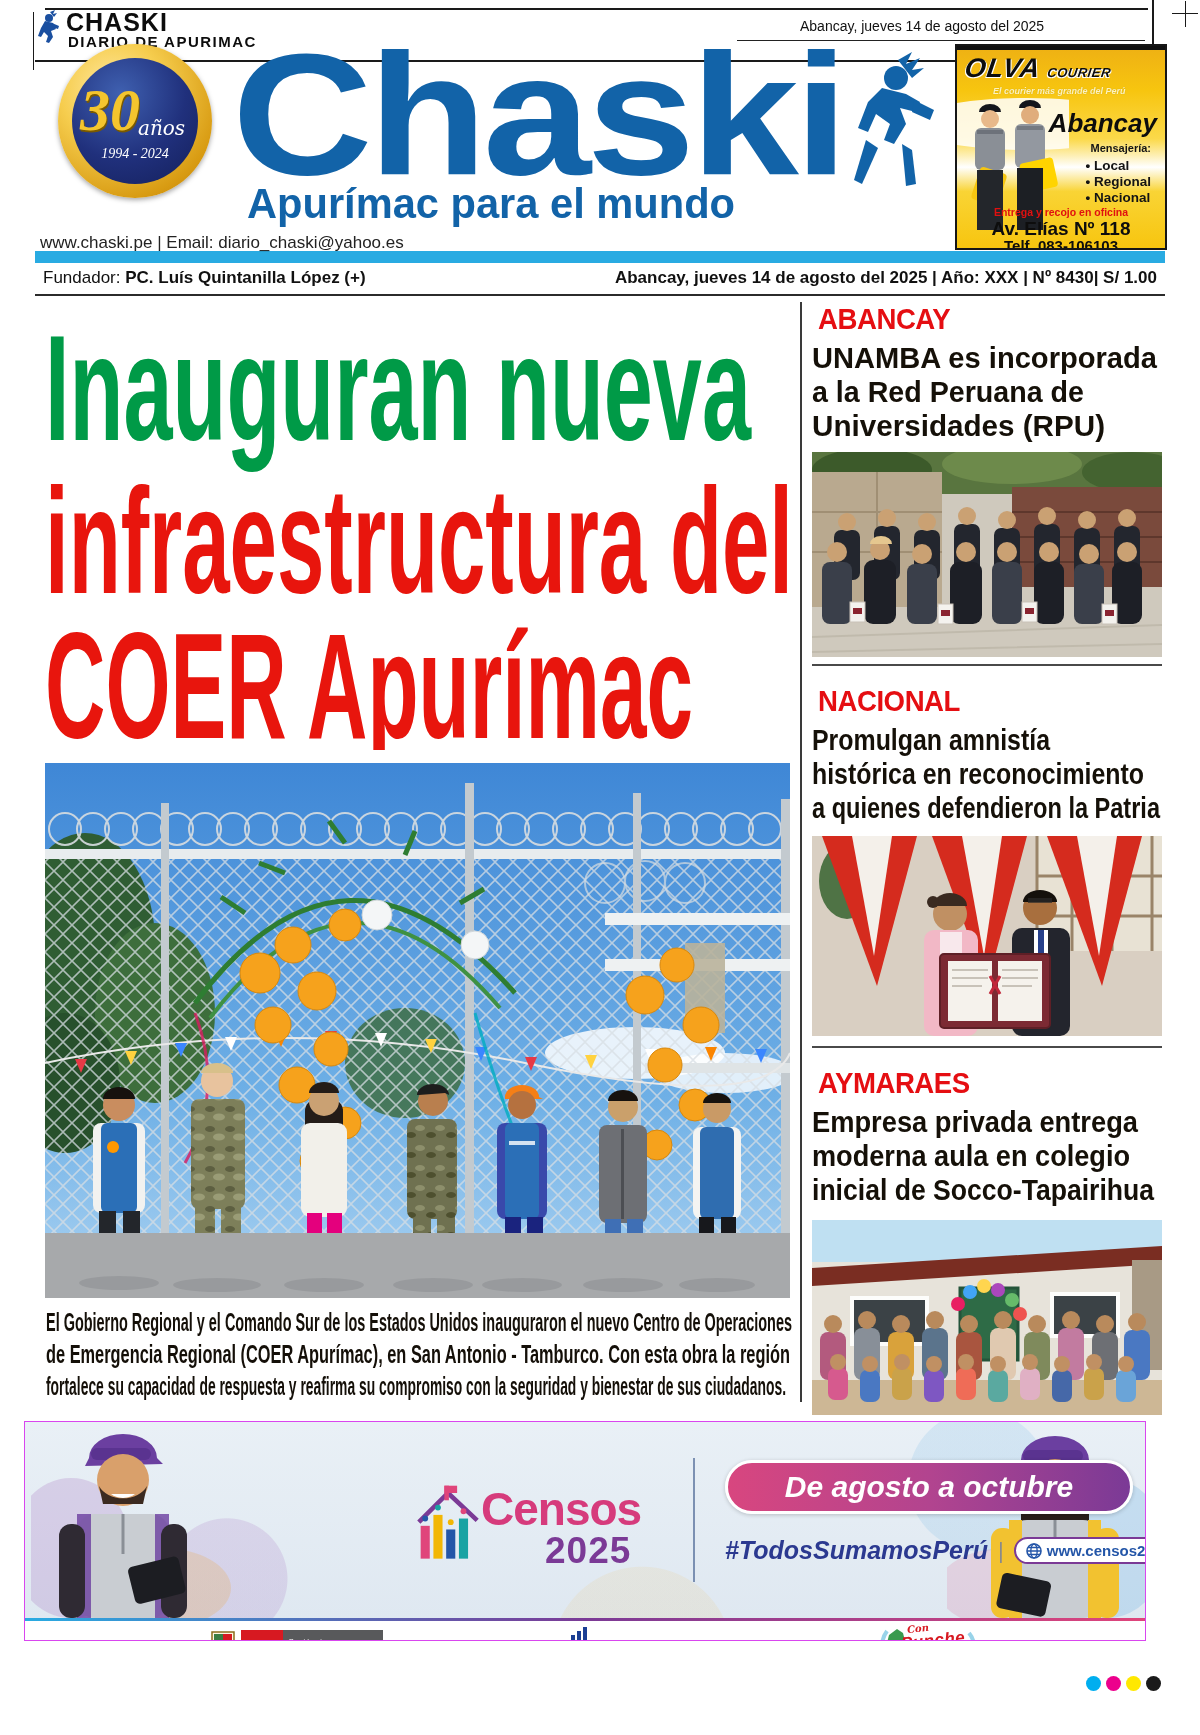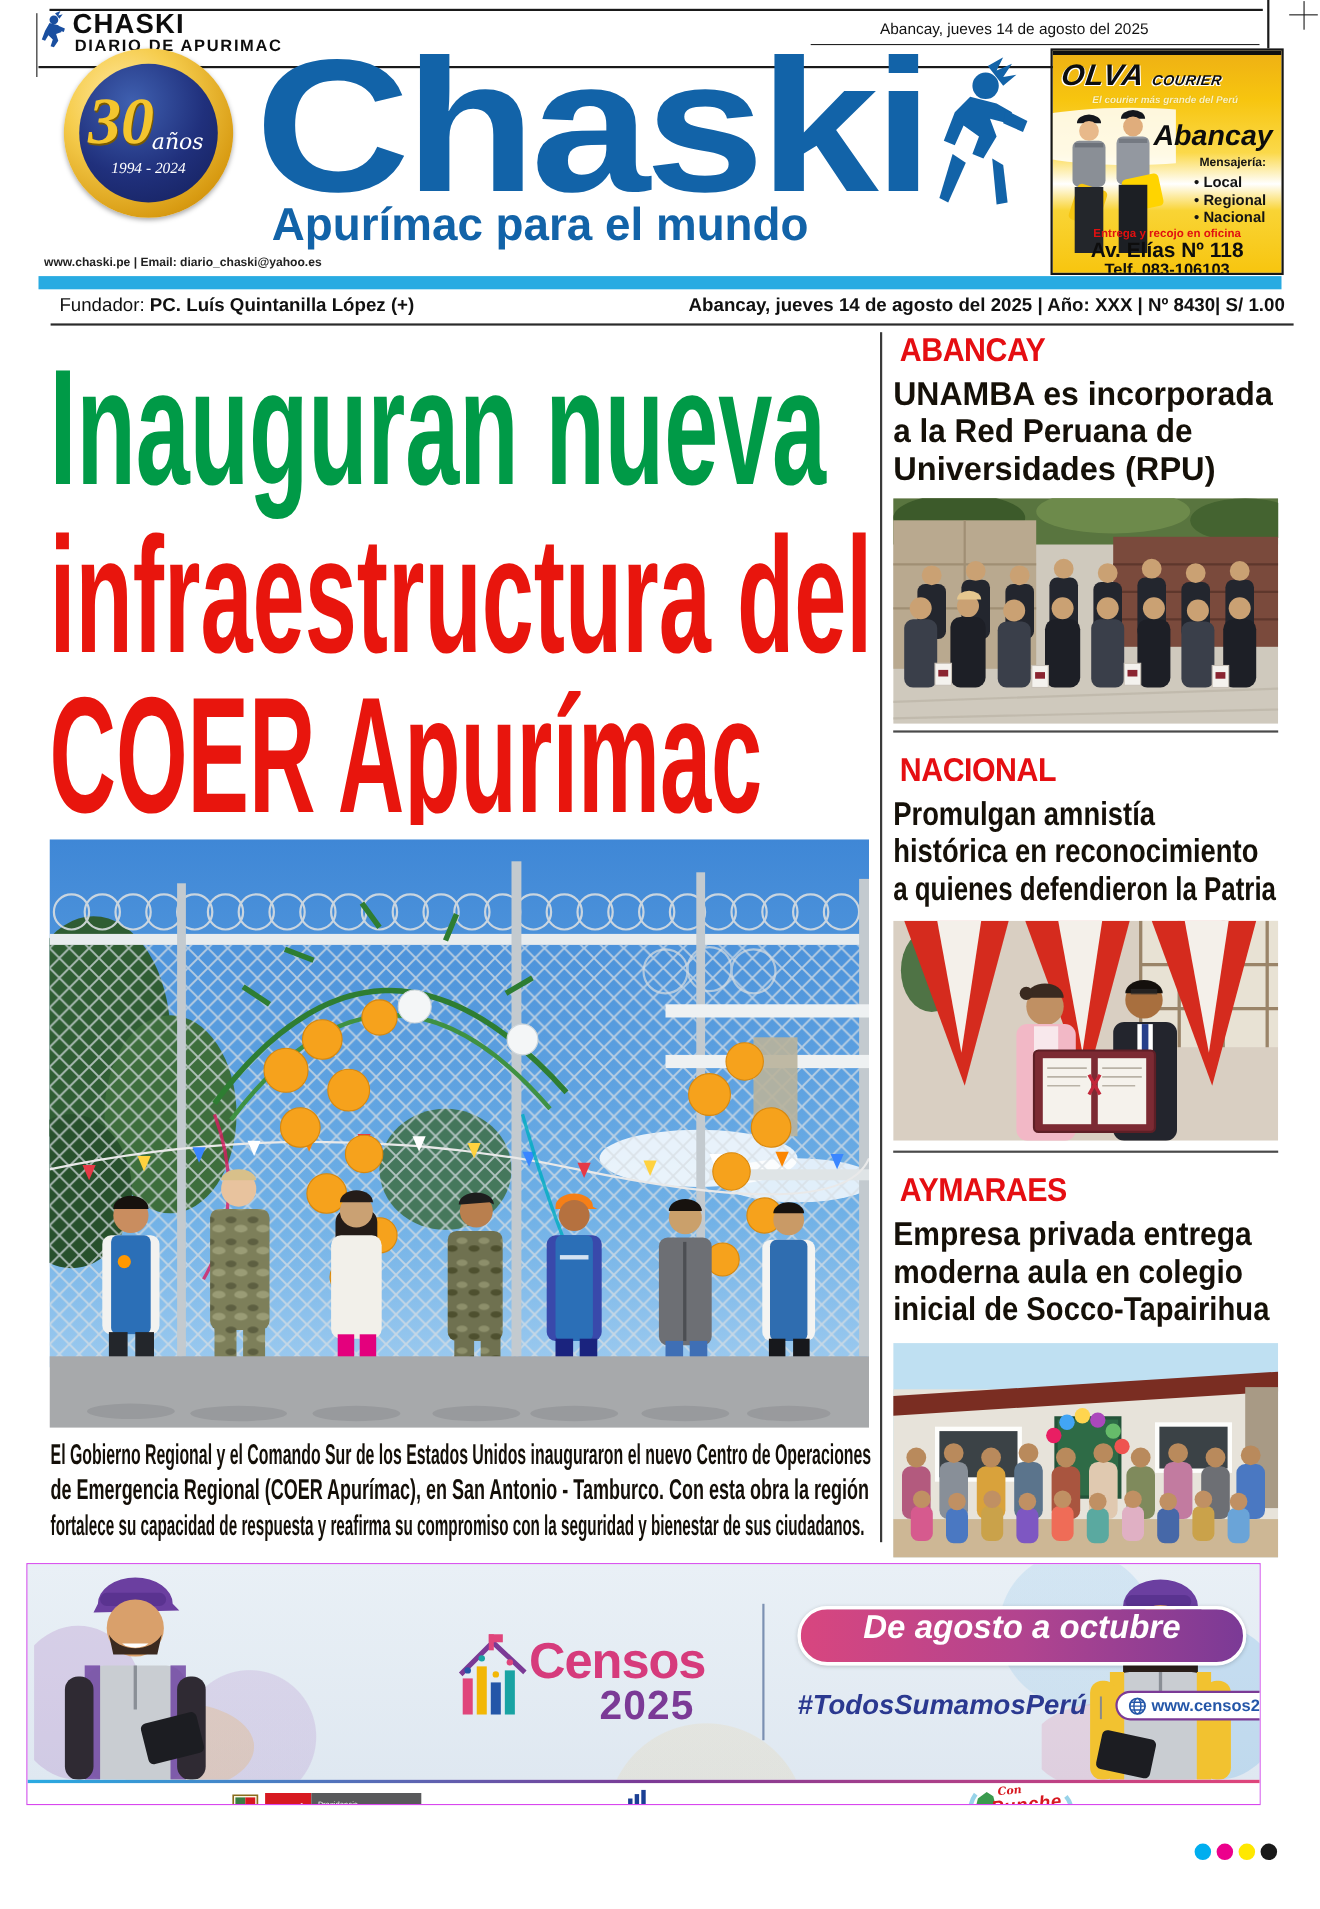--- a/index.html
+++ b/index.html
@@ -25,21 +25,21 @@
              z-index:6; box-shadow:0 2px 5px rgba(0,0,0,.35); }
   .badge30-inner { position:absolute; left:14px; top:14px; width:126px; height:126px; border-radius:50%;
              background:radial-gradient(circle at 38% 28%, #3f60b0 0%, #20307c 55%, #141f5a 100%);
              color:#fff; text-align:center; }
   .badge30-num { position:absolute; left:8px; top:18px; font-size:60px; font-weight:800; font-style:italic;
              color:#f4c52e; font-family:"Liberation Serif", serif; text-shadow:1px 2px 0 #7a5a00; }
   .badge30-word { position:absolute; left:66px; top:58px; font-size:20px; font-style:italic; color:#fff;
              font-family:"DejaVu Serif", serif; }
   .badge30-years { position:absolute; left:0; right:0; top:88px; font-size:14px; font-style:italic; color:#fff;
              font-family:"Liberation Serif", serif; }
-  .mast-contact { position:absolute; left:40px; top:233px; font-size:11px; color:#222; z-index:6;font-weight:bold; }
+  .mast-contact { position:absolute; left:40px; top:233px; font-size:17px; color:#222; z-index:6; }
 
   
   .olva { position:absolute; left:955px; top:44px; width:212px; height:206px; border:2px solid #161616; z-index:7;
           background:linear-gradient(180deg,#eeb014 0%, #f7c50f 22%, #fbd94a 46%, #fff 60%, #f9d435 72%, #f7c50f 100%); overflow:hidden; }
   .olva-topstrip { position:absolute; left:0; top:0; width:100%; height:4px; background:#101010; }
   .olva-logo { position:absolute; left:8px; top:7px; font-size:27px; font-weight:800; font-style:italic; color:#0d0d0d;
                transform:skewX(-8deg); text-shadow:1px 1px 0 #fff, -1px 1px 0 #fff; letter-spacing:1px; }
   .olva-logo-suffix { font-size:13px; letter-spacing:.5px; }
   .olva-slogan { position:absolute; left:36px; top:40px; font-size:9px; font-style:italic; font-weight:700; color:#fdf3be;
                  text-shadow:0 0 1px #c79a00; }
@@ -47,21 +47,21 @@
   .olva-mensajeria { position:absolute; right:14px; top:96px; font-size:11px; font-weight:800; color:#141414; }
   .olva-list { position:absolute; right:14px; top:112px; font-size:13.5px; font-weight:800; color:#141414; line-height:16px; text-align:left; list-style:none; }
   .olva-note { position:absolute; left:0; right:0; top:160px; text-align:center; font-size:10.5px; font-weight:800; color:#e01010; }
   .olva-addr { position:absolute; left:0; right:0; top:172px; text-align:center; font-size:19px; font-weight:800; color:#0d0d0d; }
   .olva-phone { position:absolute; left:0; right:0; top:191px; text-align:center; font-size:15px; font-weight:800; color:#0d0d0d; }
 
   .blue-bar { position:absolute; left:35px; top:251px; width:1130px; height:12px; background:#29abe2; }
 
   
   .infobar { position:absolute; left:35px; top:266px; width:1130px; height:30px; border-bottom:2.5px solid #2b2b2b;
-             display:flex; align-items:center; justify-content:space-between; font-size:17px; padding:0 8px 4px 8px;margin-left:11px; }
+             display:flex; align-items:center; justify-content:space-between; font-size:17px; padding:0 8px 4px 8px; }
   .infobar b { font-weight:800; }
 
   
   .col-rule { position:absolute; left:800px; top:302px; width:2px; height:1100px; background:#3a3a3a; }
   .sect-divider { position:absolute; width:350px; height:2px; background:#4a4a4a; }
   .tag { font-size:30px; font-weight:800; color:#e50e12; letter-spacing:-.5px; transform:scaleX(.92); transform-origin:0 50%; margin-left:6px; white-space:nowrap; }
 
   
   .banner { position:absolute; left:24px; top:1421px; width:1122px; height:220px; border:1px solid #d946ef; background:#e6edf4; overflow:hidden; }
   .banner-visual { position:absolute; left:0; top:0; width:1122px; height:196px;
@@ -69,21 +69,21 @@
         radial-gradient(circle at 18% 80%, rgba(142,68,173,.14) 0 60px, transparent 61px),
         radial-gradient(circle at 85% 30%, rgba(52,152,219,.12) 0 70px, transparent 71px),
         radial-gradient(circle at 55% 120%, rgba(240,180,60,.10) 0 90px, transparent 91px),
         linear-gradient(180deg,#e9f0f6,#dfe8f1); }
   .censos-wordmark { position:absolute; left:392px; top:58px; width:280px; height:100px; }
   .censos-name { position:absolute; left:64px; top:2px; font-size:46px; font-weight:800; color:#d63b7c; letter-spacing:-1px; }
   .censos-year { position:absolute; left:128px; top:50px; font-size:37px; font-weight:800; color:#7b3a96; letter-spacing:1px;text-align:center; }
   .banner-divider { position:absolute; left:668px; top:36px; width:2px; height:124px; background:#44608f; opacity:.65; }
   .badge-pill { position:absolute; left:700px; top:38px; width:408px; height:54px; border-radius:30px;
         background:linear-gradient(90deg,#d8467f,#b2448f,#7b3a96); border:3px solid #fff; box-shadow:0 1px 4px rgba(0,0,0,.2);
-        display:flex; align-items:flex-start; justify-content:center; color:#fff; font-size:30px; font-style:italic; font-weight:700; }
+        display:flex; align-items:center; justify-content:center; color:#fff; font-size:30px; font-style:italic; font-weight:700; }
   .hashtag-row { position:absolute; left:700px; top:114px; width:420px; display:flex; align-items:center; gap:10px; }
   .hashtag { font-size:25px; font-weight:800; font-style:italic; color:#2b3990; white-space:nowrap; }
   .hash-sep { color:#8a8a8a; font-size:22px; }
   .url-pill { display:flex; align-items:center; gap:5px; background:#fff; border:2px solid #7b3a96; border-radius:16px;
               padding:3px 10px; font-size:15px; font-weight:800; color:#2456a8; white-space:nowrap; }
   .banner-footer { position:absolute; left:0; top:196px; width:1122px; height:51px; background:#fff;
                    border-top:3px solid; border-image:linear-gradient(90deg,#29abe2,#7b3a96,#e0457b) 1; }
   .pcm { position:absolute; left:185px; top:9px; display:flex; align-items:stretch; height:32px; }
   .pcm-red { width:42px; background:#d71921; color:#fff; font-size:11px; font-weight:800; display:flex; align-items:center; justify-content:center; }
   .pcm-grey { width:100px; background:#58595b; color:#fff; font-size:7px; line-height:8.5px; display:flex; flex-direction:column; justify-content:center; padding-left:6px; }

